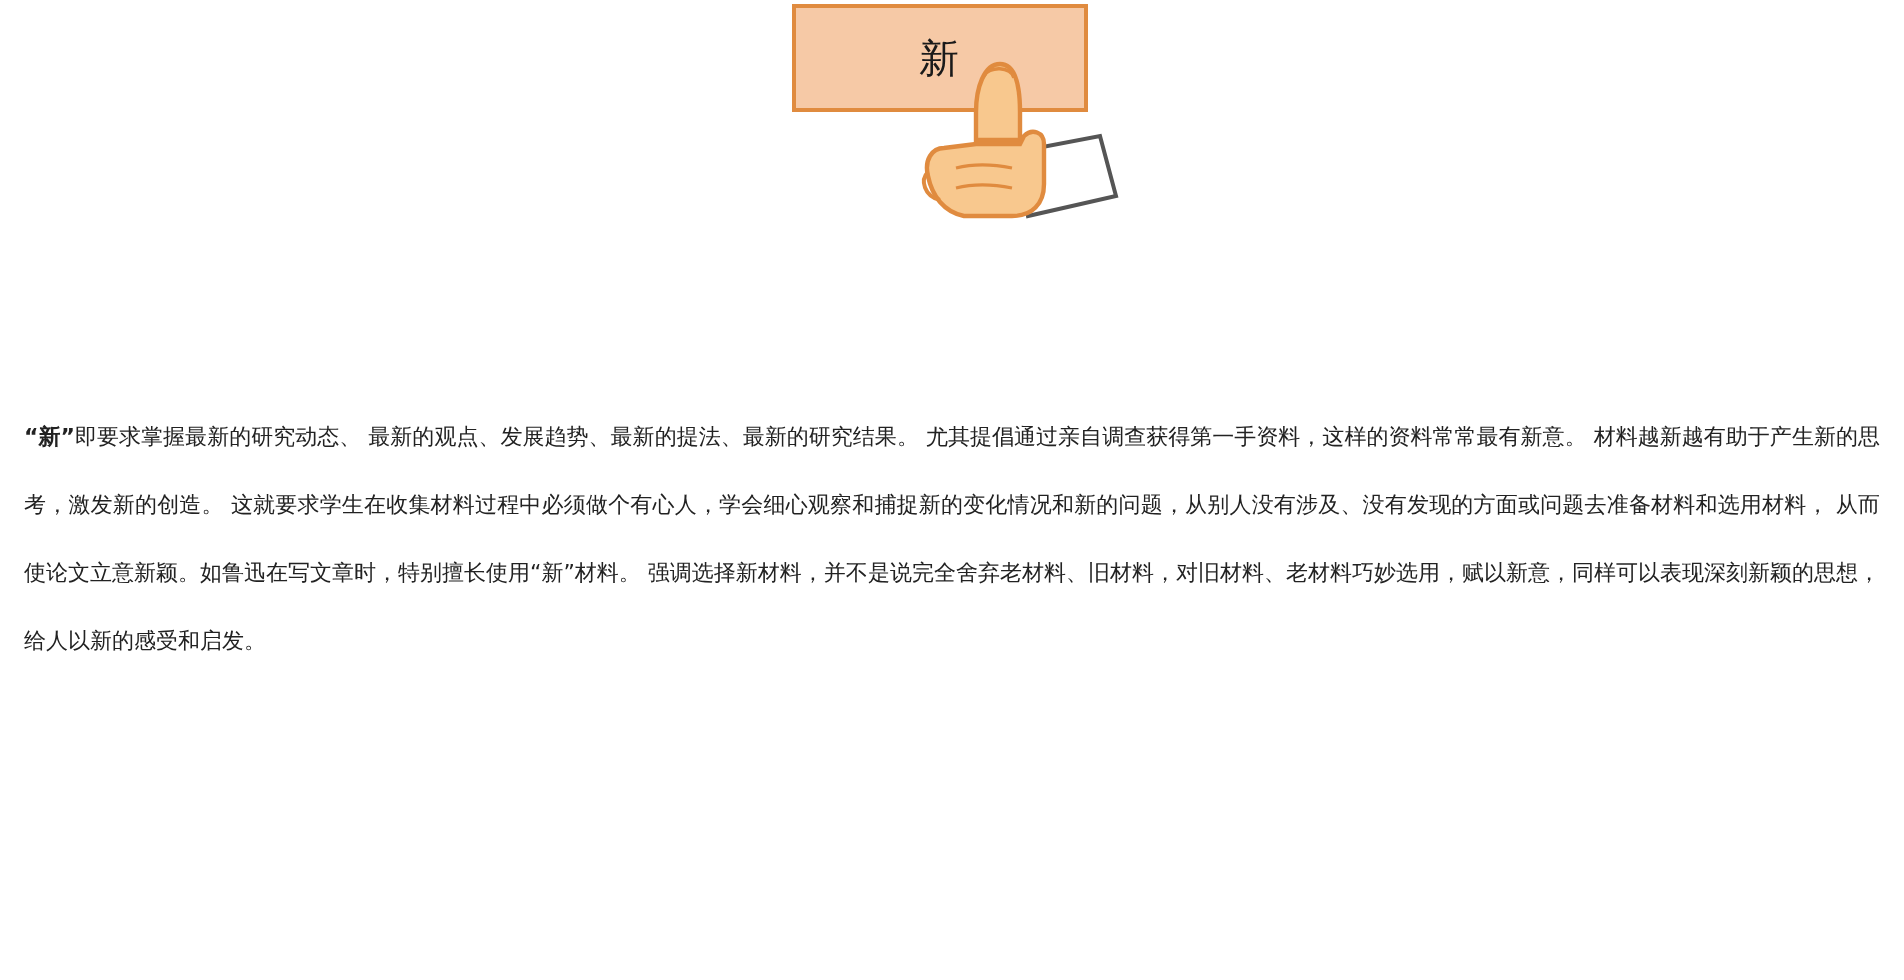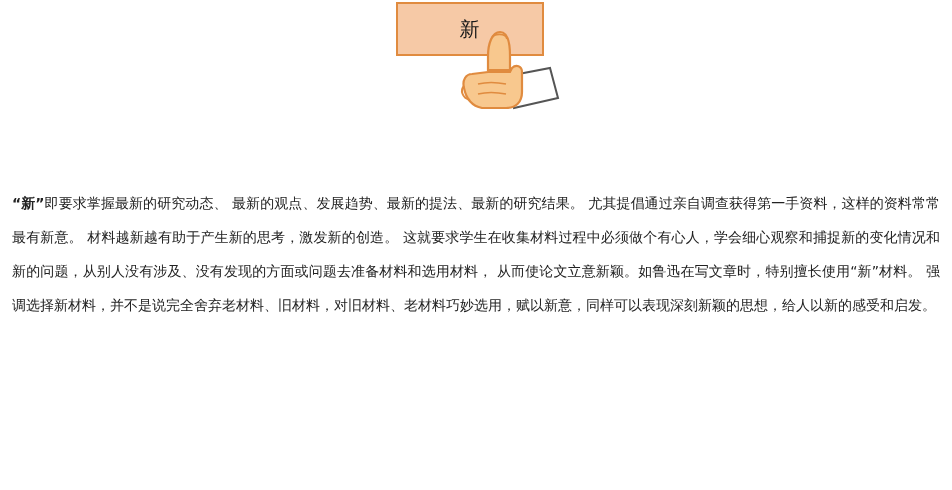--- a/index.html
+++ b/index.html
@@ -49,24 +49,24 @@
   .hand-svg {
     position: absolute;
     left: 456px;
     top: 22px;
   }
 
   
   .body-text {
     position: absolute;
     left: 12px;
-    top: 186px;
+    top: 202px;
     width: 928px;
     font-family: "DejaVu Sans", "Liberation Sans", sans-serif;
-    font-size: 14px;
+    font-size: 11px;
     line-height: 34px;
     color: #222222;
     text-align: justify;
     text-justify: inter-ideograph;
   }
   .body-text b {
     font-weight: bold;
   }
 </style>
 </head>

